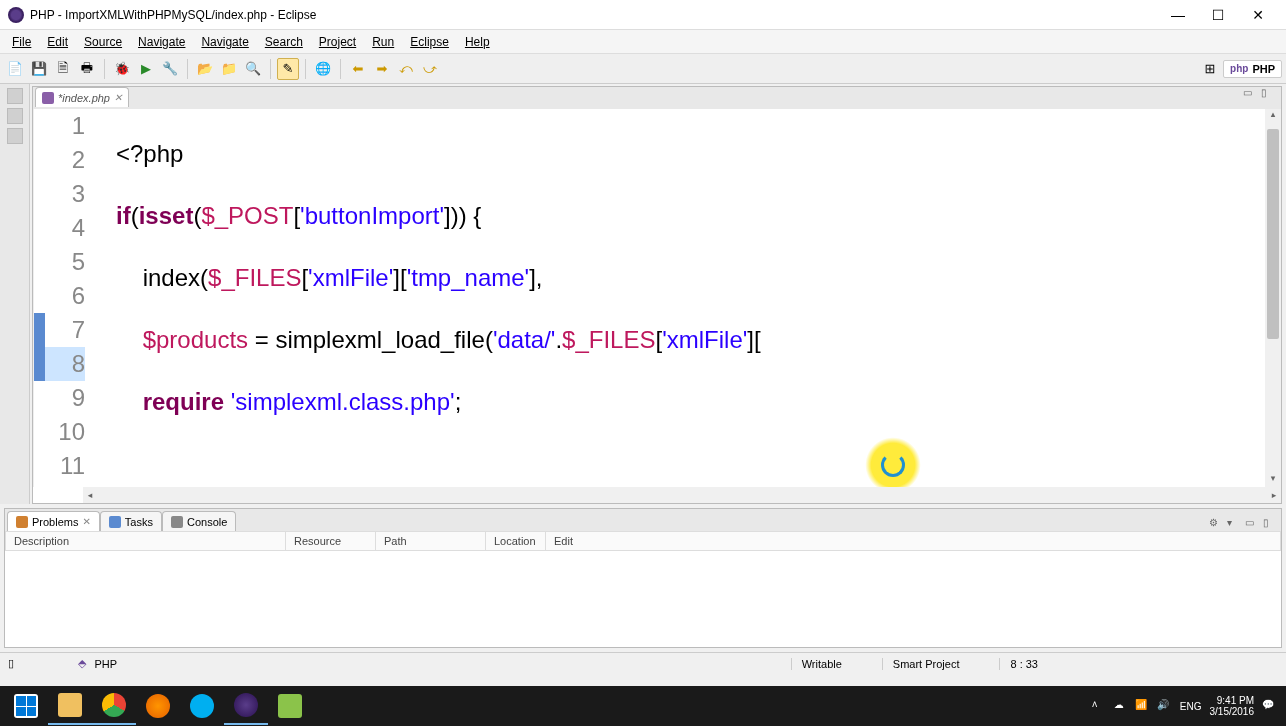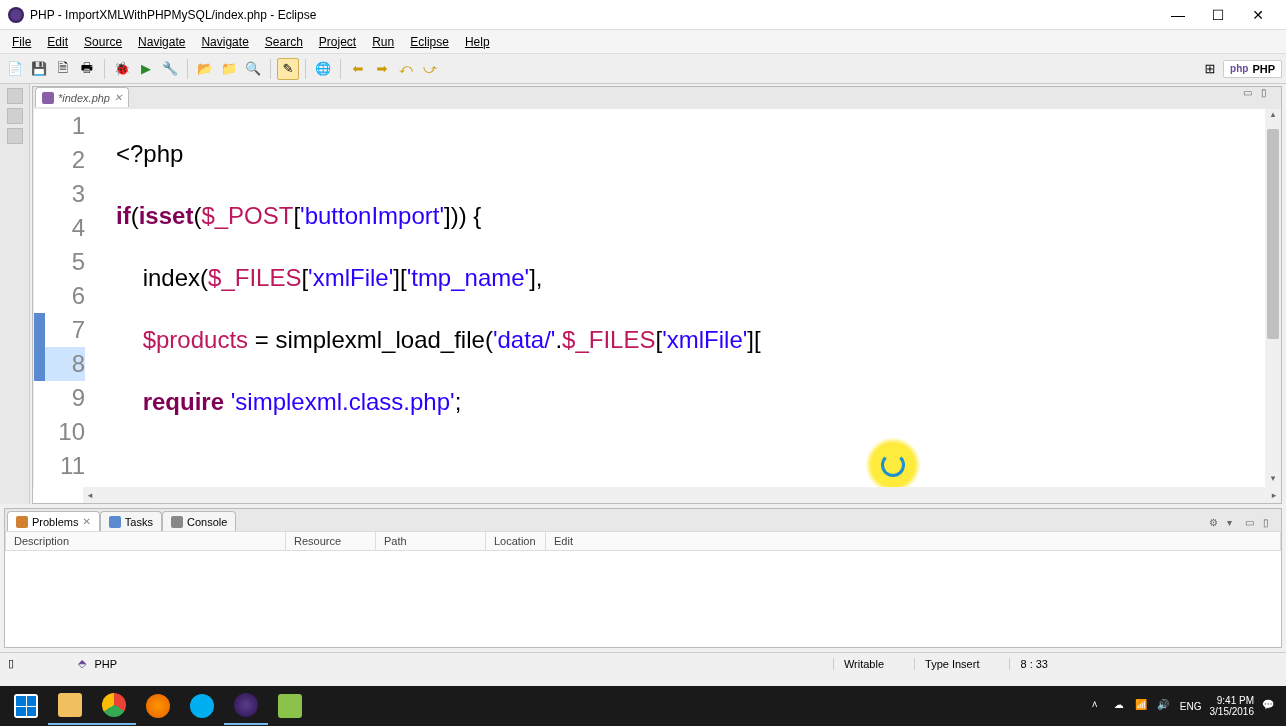--- a/index.html
+++ b/index.html
@@ -71,21 +71,21 @@
 .ptab .close { font-size: 10px; color:#888; }
 .ptabcorner { flex:1; display:flex; justify-content:flex-end; padding-right:4px; gap:4px; align-items:center; }
 .ptabcorner .pc { width:14px; height:14px; font-size:10px; color:#666; }
 .pcount { padding: 2px 6px; font-size: 11px; color:#555; border-bottom: 1px solid #eee; }
 .ptable { flex:1; }
 .ptable table { width:100%; border-collapse: collapse; font-size: 11px; }
 .ptable th { text-align:left; padding: 3px 8px; border: 1px solid #ddd; background:#fafafa; font-weight: normal; color:#444; }
 
 
 .statusbar { height: 22px; background:#f0f0f0; border-top:1px solid #ccc; display:flex; align-items:center; font-size:11px; padding: 0 8px; gap: 20px; }
-.statusbar .sbseg { padding: 0 10px; border-left:1px solid #ccc; }
+.statusbar .sbseg { padding: 0 10px; border-left:1px solid #ccc;margin-left:10px; }
 .statusbar .sbleft { flex:1; display:flex; align-items:center; gap:8px; }
 .sbicon { width: 14px; height:14px; display:inline-block; }
 
 
 .taskbar { position:absolute; bottom:0; left:0; right:0; height: 40px; background: #1a1a1a; display:flex; align-items:center; padding: 0 4px; }
 .taskbar .tb { width: 44px; height: 38px; display:flex; align-items:center; justify-content:center; cursor:pointer; }
 .taskbar .tb.active { border-bottom: 2px solid #76b9ed; }
 .tbicon { width: 24px; height: 24px; border-radius: 3px; }
 .tray { margin-left: auto; display:flex; align-items:center; gap:8px; color:#fff; font-size:10px; padding-right: 6px; }
 .tray .ticon { width:14px; height:14px; color:#fff; }
@@ -265,21 +265,21 @@
 </div>
 
 <div class="statusbar">
   <div class="sbleft">
     <span class="sbicon">▯</span>
     <span style="width:40px"></span>
     <span style="color:#6a4a9a">⬘</span>
     <span>PHP</span>
   </div>
   <div class="sbseg">Writable</div>
-  <div class="sbseg">Type Insert</div>
+  <div class="sbseg">Smart Project</div>
   <div class="sbseg">8 : 33</div>
   <div class="sbseg" style="width:200px"></div>
 </div>
 
 <div class="taskbar">
   <div class="tb">
       <div class="tbicon" style="background:#fff;display:grid;grid-template:1fr 1fr/1fr 1fr;gap:1px;padding:2px">
         <div style="background:#0078d7"></div>
         <div style="background:#0078d7"></div>
         <div style="background:#0078d7"></div>

